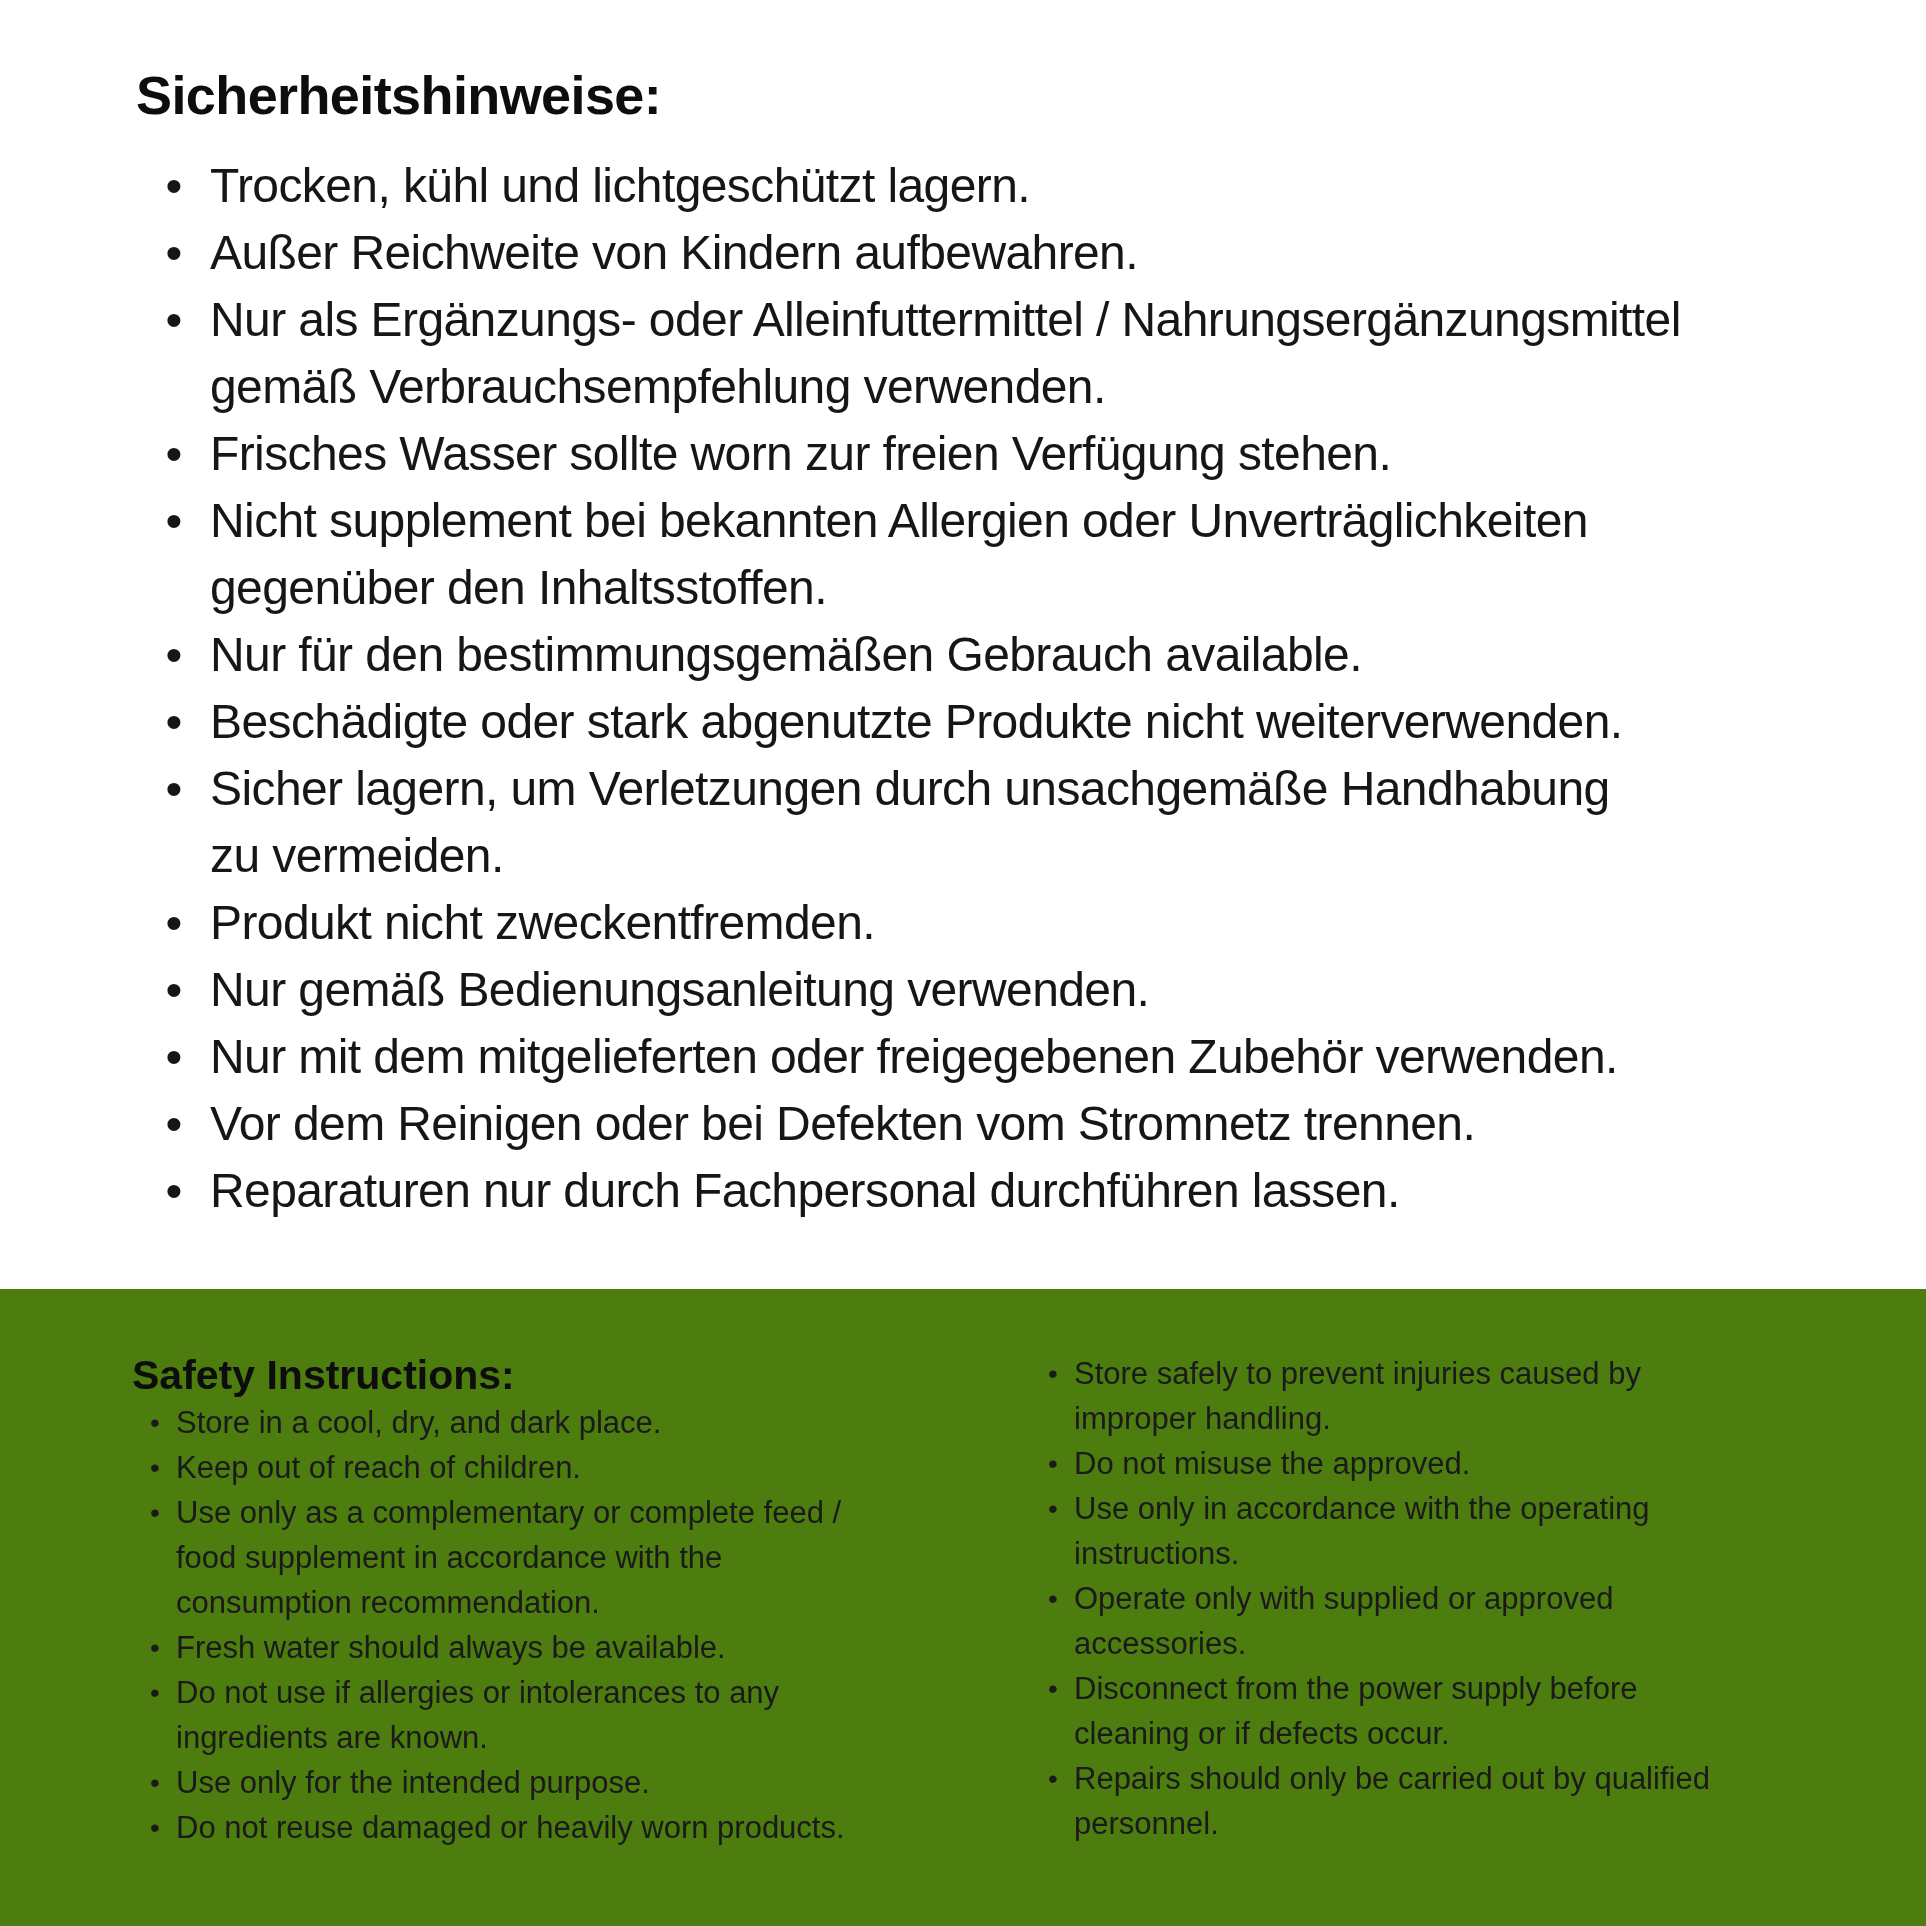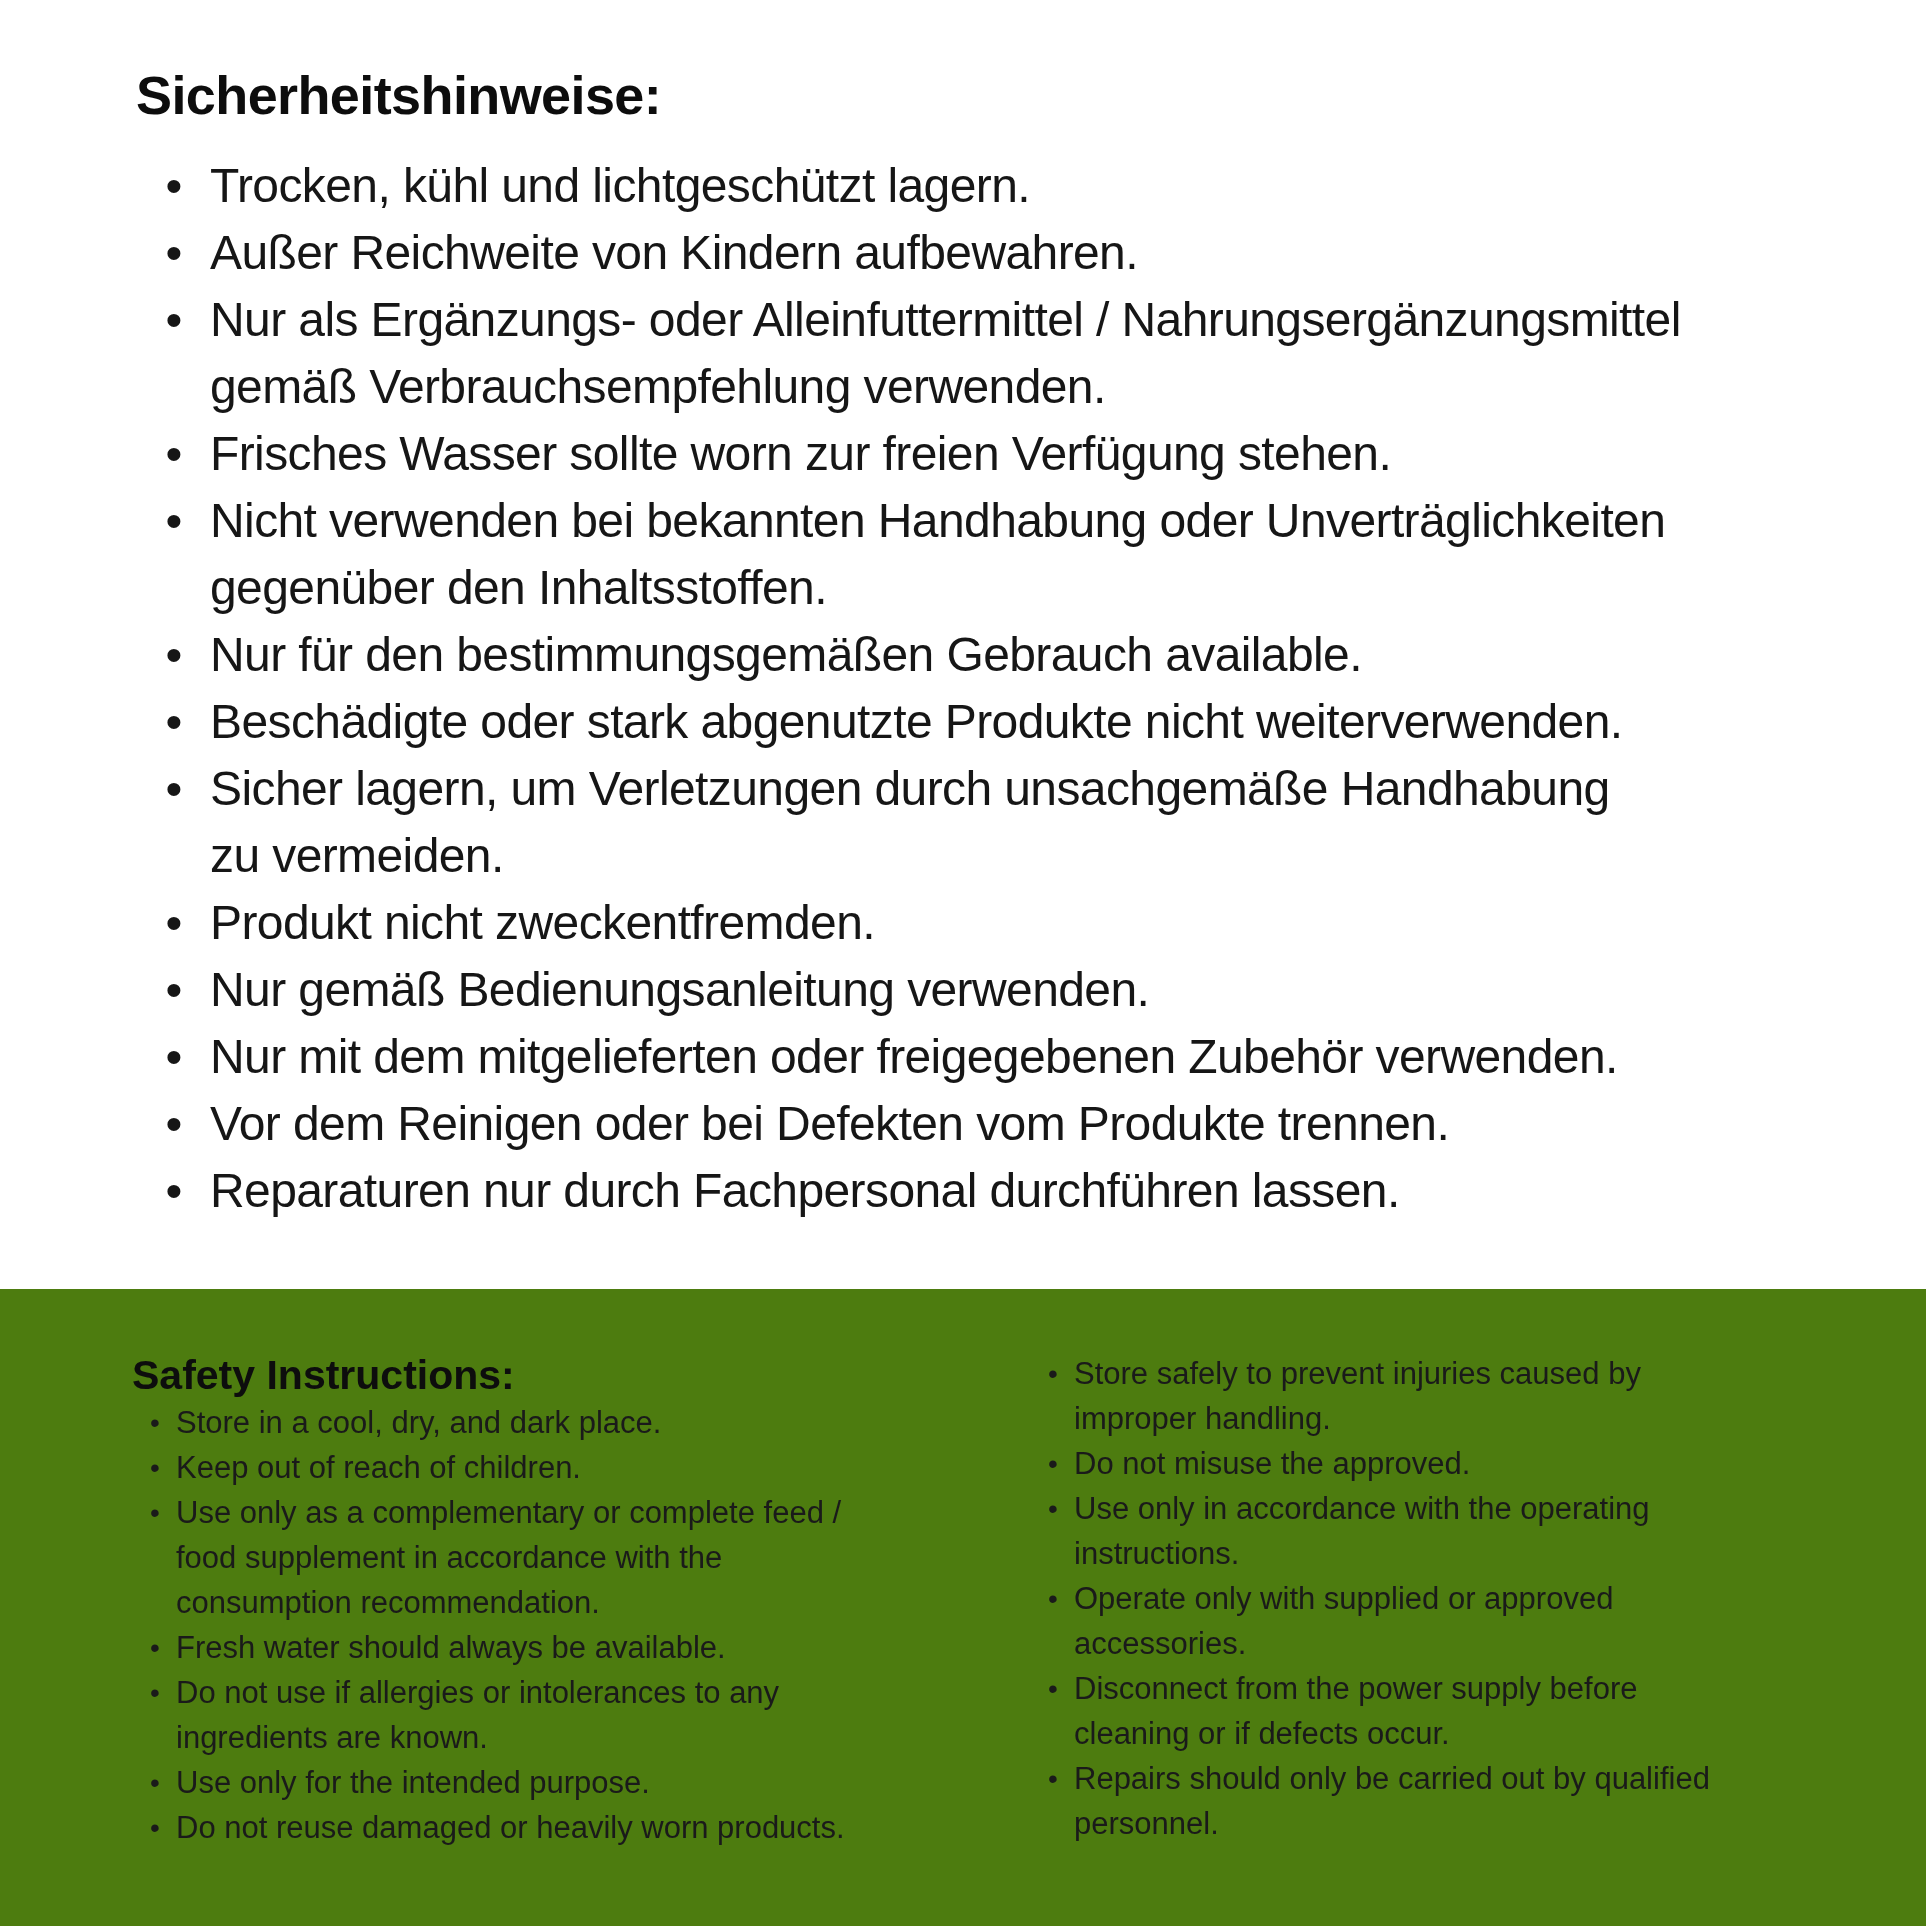--- a/index.html
+++ b/index.html
@@ -86,30 +86,30 @@
 <div class="page">
 
   <div class="german-section">
     <h1 class="german-title">Sicherheitshinweise:</h1>
     <ul class="de-list">
       <li><span class="mk">•</span><span class="tx">Trocken, kühl und lichtgeschützt lagern.</span></li>
       <li><span class="mk">•</span><span class="tx">Außer Reichweite von Kindern aufbewahren.</span></li>
       <li><span class="mk">•</span><span class="tx">Nur als Ergänzungs- oder Alleinfuttermittel / Nahrungsergänzungsmittel
 gemäß Verbrauchsempfehlung verwenden.</span></li>
       <li><span class="mk">•</span><span class="tx">Frisches Wasser sollte worn zur freien Verfügung stehen.</span></li>
-      <li><span class="mk">•</span><span class="tx">Nicht verwenden bei bekannten Handhabung oder Unverträglichkeiten
+      <li><span class="mk">•</span><span class="tx">Nicht supplement bei bekannten Allergien oder Unverträglichkeiten
 gegenüber den Inhaltsstoffen.</span></li>
       <li><span class="mk">•</span><span class="tx">Nur für den bestimmungsgemäßen Gebrauch available.</span></li>
       <li><span class="mk">•</span><span class="tx">Beschädigte oder stark abgenutzte Produkte nicht weiterverwenden.</span></li>
       <li><span class="mk">•</span><span class="tx">Sicher lagern, um Verletzungen durch unsachgemäße Handhabung
 zu vermeiden.</span></li>
       <li><span class="mk">•</span><span class="tx">Produkt nicht zweckentfremden.</span></li>
       <li><span class="mk">•</span><span class="tx">Nur gemäß Bedienungsanleitung verwenden.</span></li>
       <li><span class="mk">•</span><span class="tx">Nur mit dem mitgelieferten oder freigegebenen Zubehör verwenden.</span></li>
-      <li><span class="mk">•</span><span class="tx">Vor dem Reinigen oder bei Defekten vom Produkte trennen.</span></li>
+      <li><span class="mk">•</span><span class="tx">Vor dem Reinigen oder bei Defekten vom Stromnetz trennen.</span></li>
       <li><span class="mk">•</span><span class="tx">Reparaturen nur durch Fachpersonal durchführen lassen.</span></li>
     </ul>
   </div>
 
   <div class="english-section">
     <div class="col-left">
       <h2 class="english-title">Safety Instructions:</h2>
       <ul class="en-list">
         <li><span class="mk">•</span><span class="tx">Store in a cool, dry, and dark place.</span></li>
         <li><span class="mk">•</span><span class="tx">Keep out of reach of children.</span></li>

